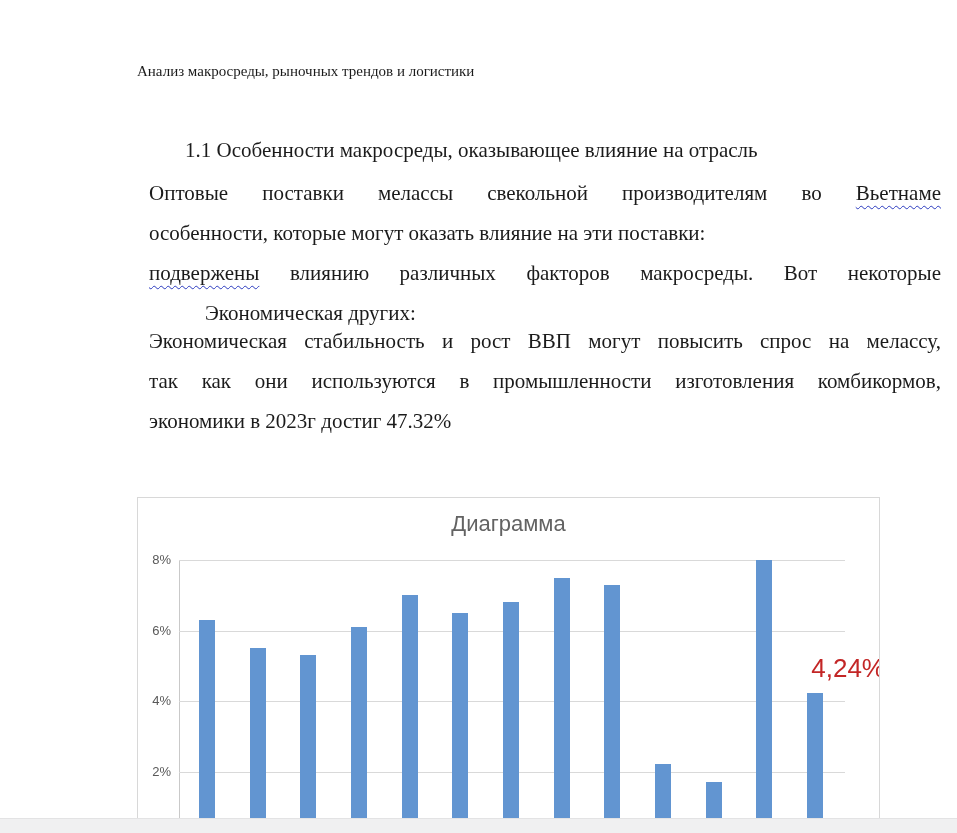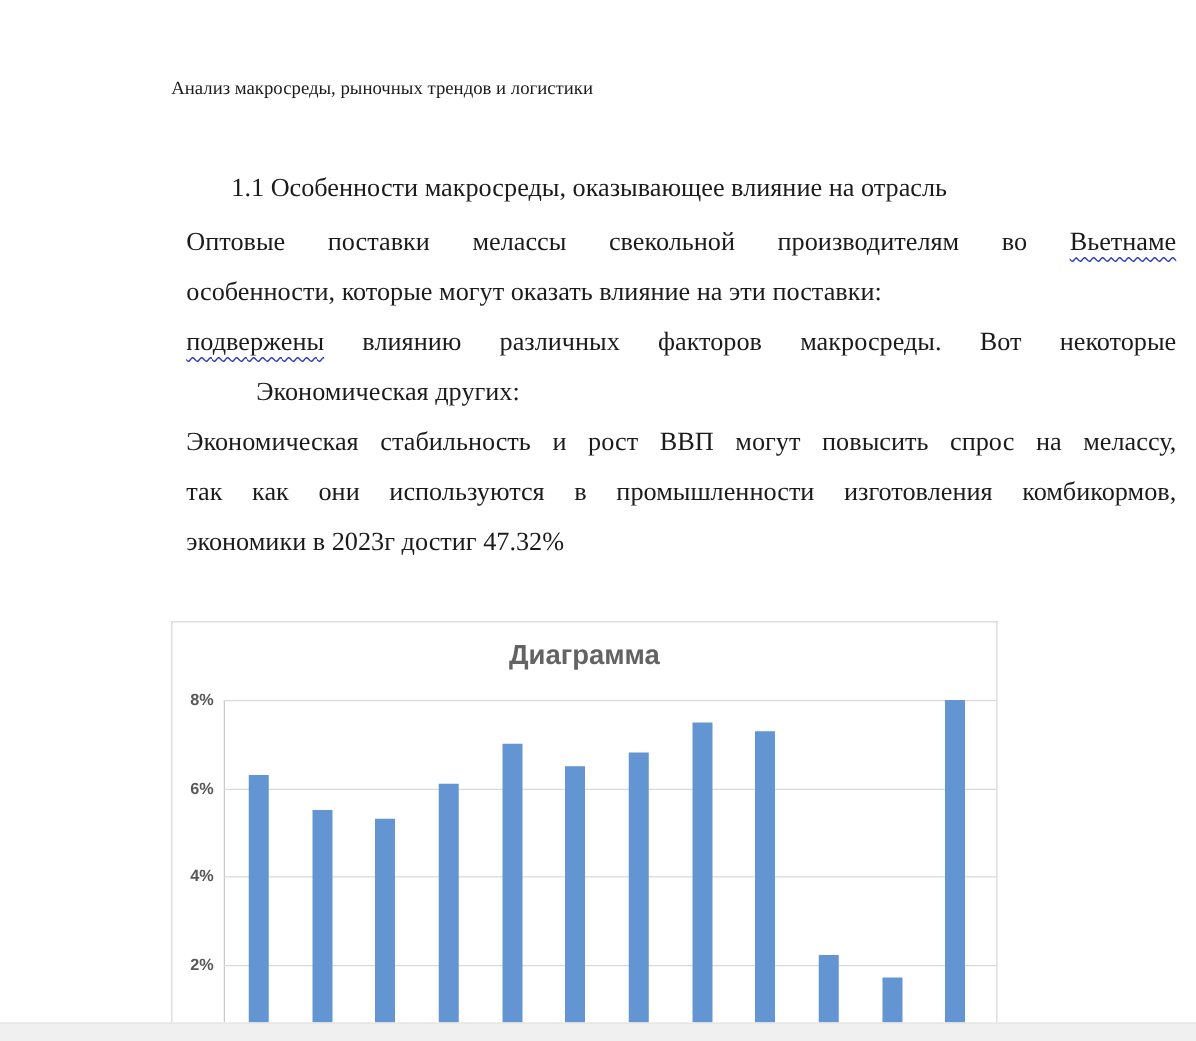--- a/index.html
+++ b/index.html
@@ -14,48 +14,47 @@
   .doc-title{
     position:absolute;left:137px;top:51px;width:792px;
     font-size:15px;line-height:40px;white-space:nowrap;
   }
   .doc-heading{
     position:absolute;left:137px;top:130px;width:792px;
     font-size:21px;line-height:40px;white-space:nowrap;margin-left:48px;
   }
   .para{position:absolute;left:137px;width:792px;margin-left:12px;}
   .p1{top:173px;}
-  .p2{top:333px;}
+  .p2{top:321px;}
   .line{
     font-size:21px;line-height:40px;height:40px;
     text-align:justify;text-justify:inter-word;
   }
   .jl{text-align-last:justify;}
   .wavy{
     text-decoration:underline;
     text-decoration-style:wavy;
     text-decoration-color:#2b3bbf;
     text-decoration-thickness:1px;
     text-underline-offset:5px;
   }
   .subheading{
     position:absolute;left:205px;top:293px;
     font-size:21px;line-height:40px;white-space:nowrap;
   }
   
   .chart{
     position:absolute;left:137px;top:497px;
-    width:661px;height:321px;
+    width:743px;height:321px;
     background:#ffffff;
     border:1px solid #d8d8d8;
     border-bottom:none;
     box-sizing:border-box;
     overflow:hidden;
     font-family:"Liberation Sans","DejaVu Sans",sans-serif;
-    font-weight:bold;
   }
   .chart-title{
     position:absolute;left:0;top:13px;width:100%;
     text-align:center;
     font-size:22px;color:#636363;
   }
   .gridline{
     position:absolute;left:41px;width:666px;height:1px;
     background:#d9d9d9;
   }

